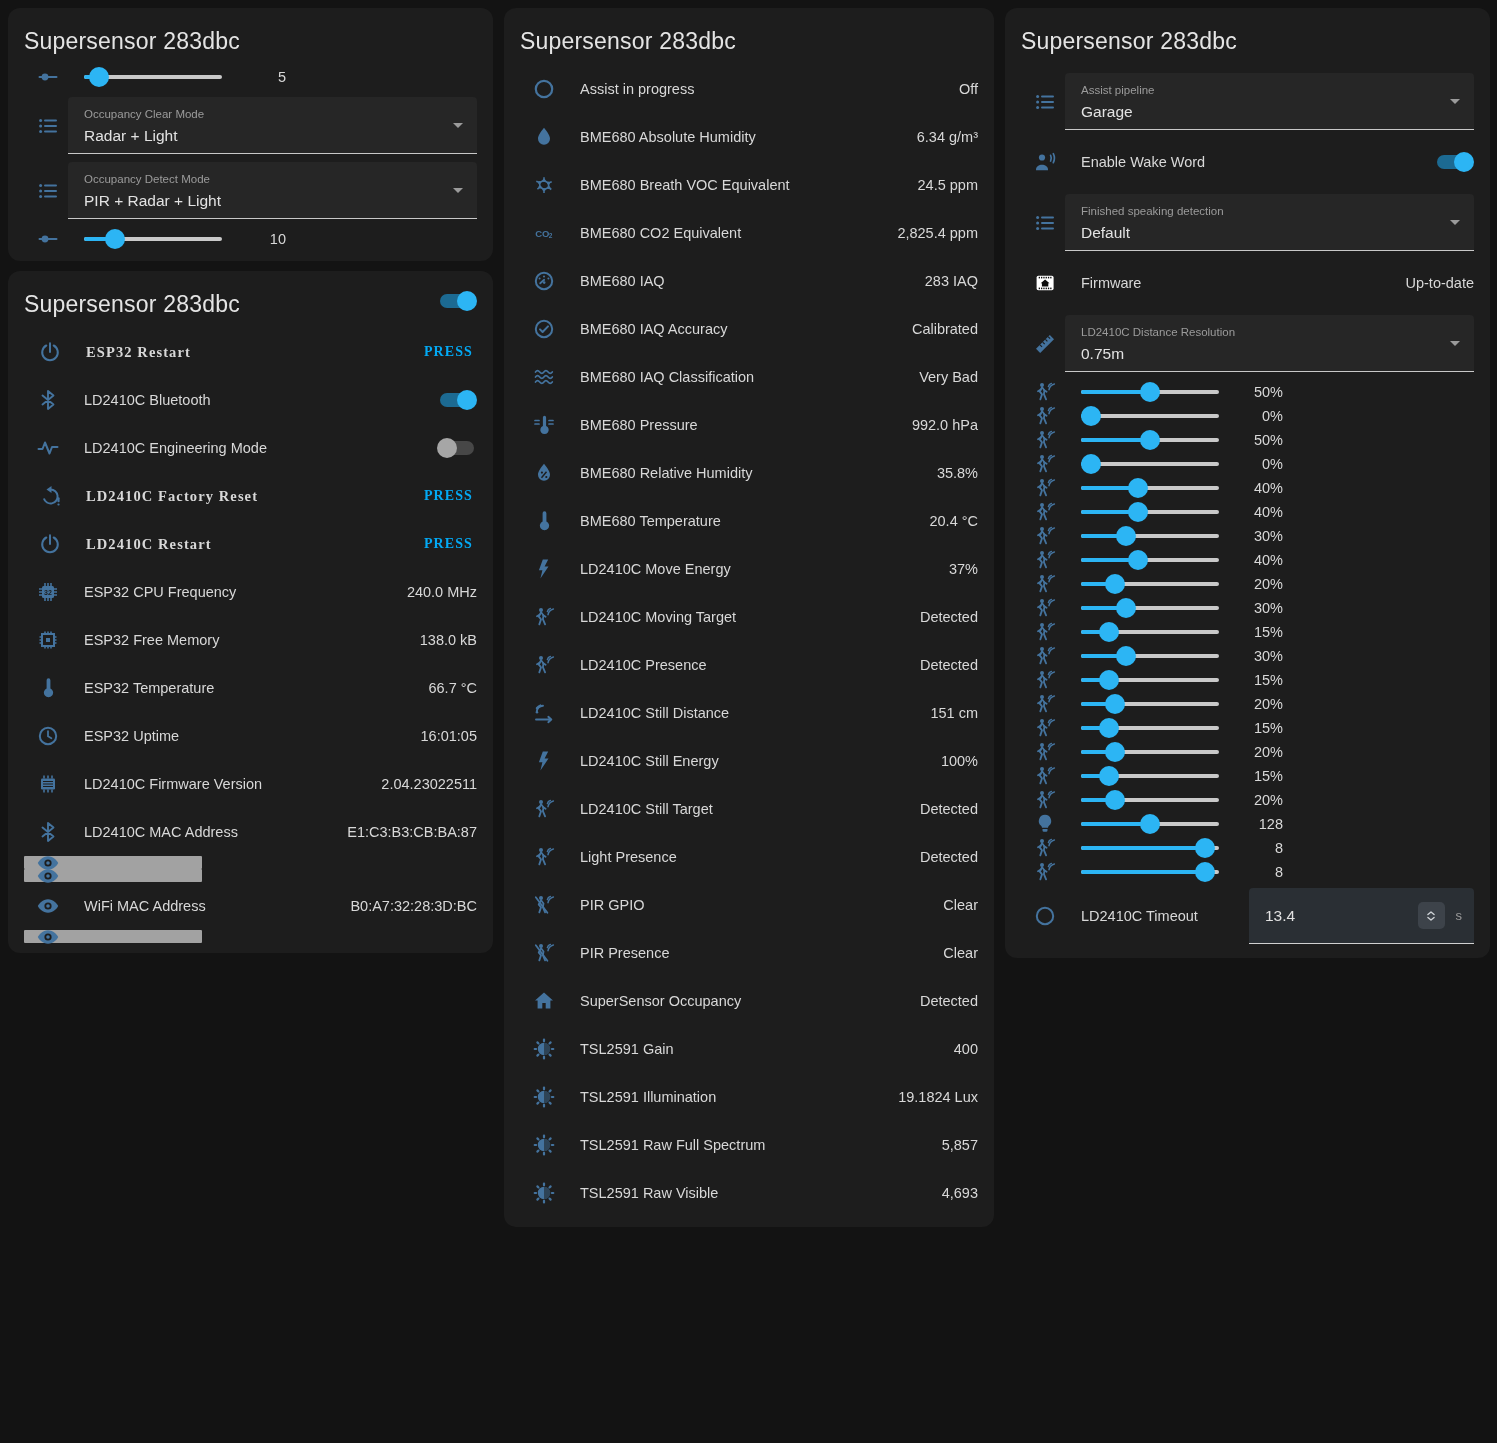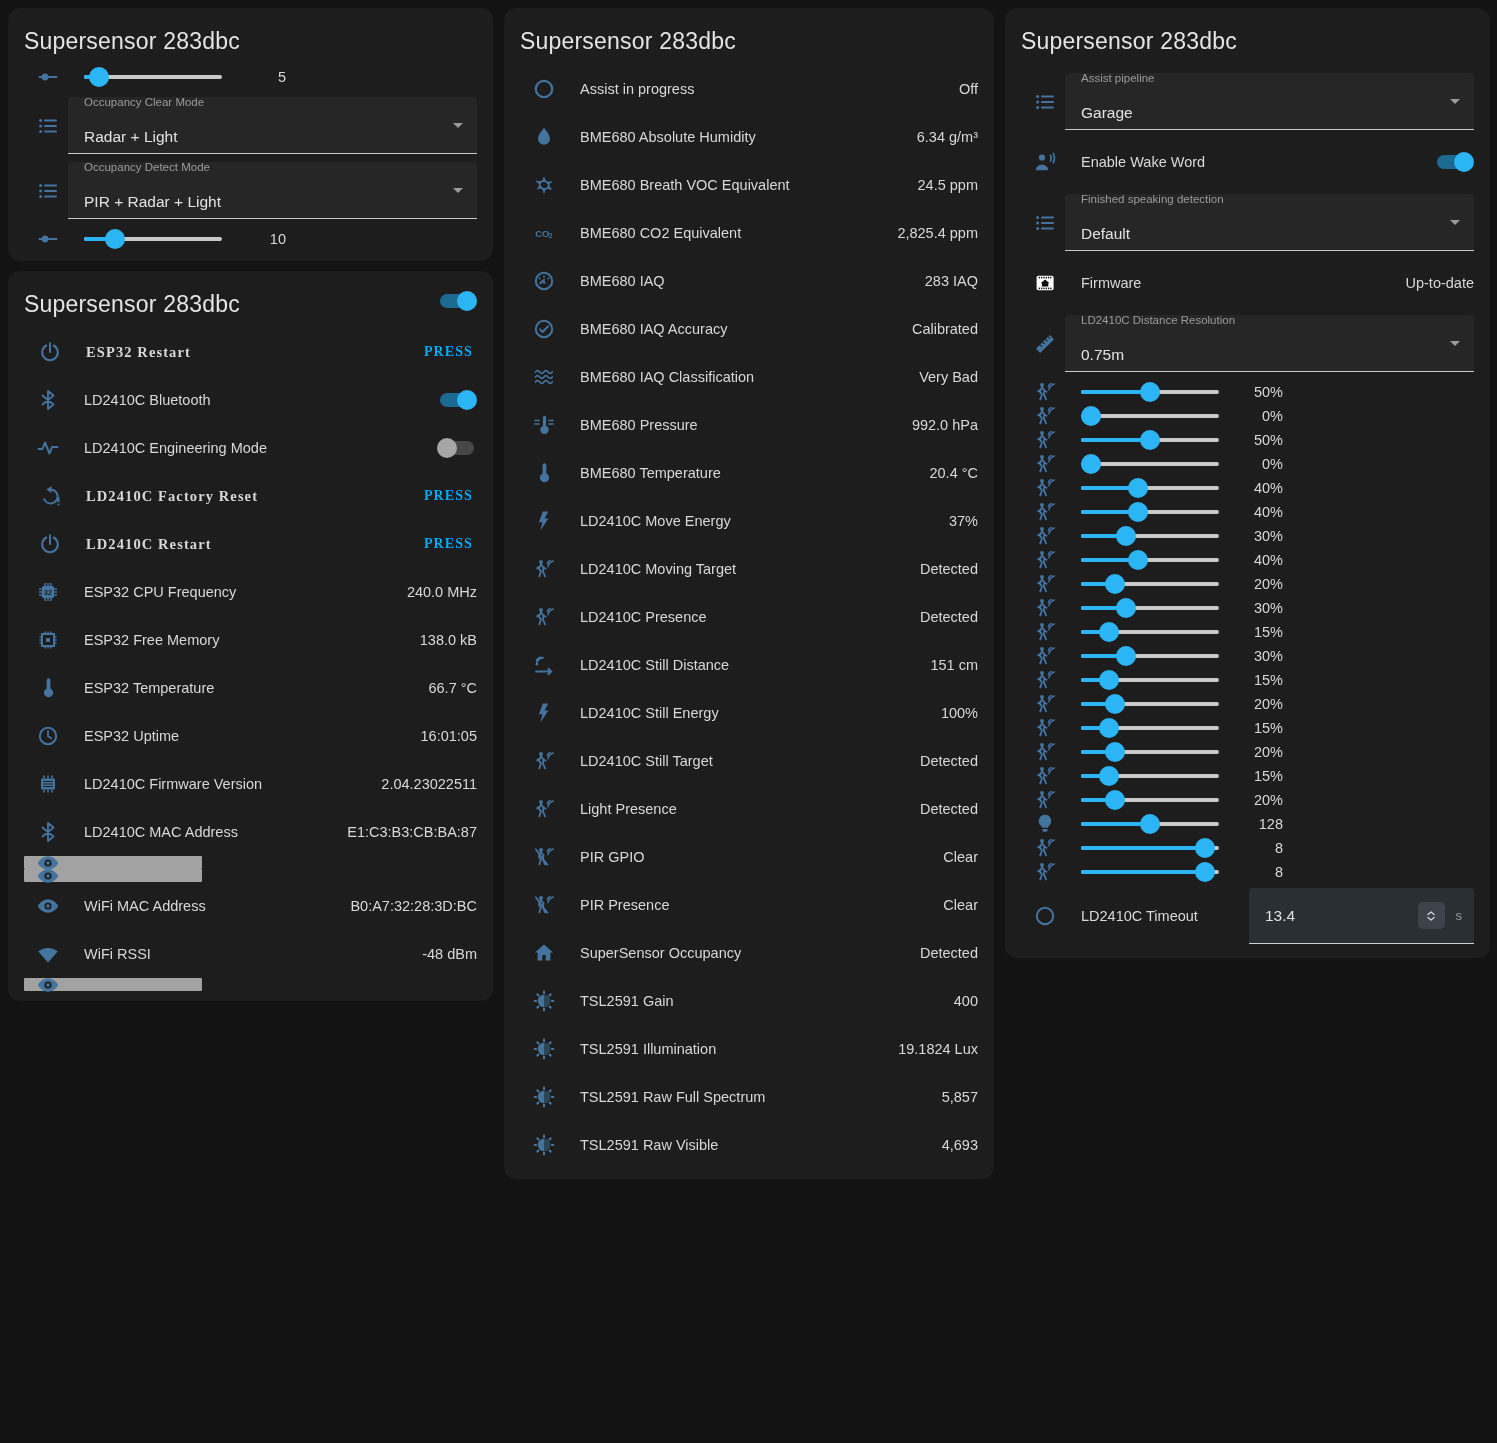--- a/index.html
+++ b/index.html
@@ -37,21 +37,21 @@
   
   .slider{width:138px;height:24px;position:relative;flex:none;margin-right:16px;cursor:pointer}
   .s-track{position:absolute;left:0;right:0;top:10px;height:4px;border-radius:2px;background:var(--trk)}
   .s-fill{position:absolute;left:0;top:0;height:4px;border-radius:2px;background:var(--blue)}
   .s-knob{position:absolute;top:-8px;width:20px;height:20px;border-radius:50%;background:var(--blue)}
   .slider-val{min-width:48px}
   .row.slider-row .label{max-width:196px}
   
   .field{flex:1;position:relative;background:var(--field);border-radius:4px 4px 0 0;
          border-bottom:1px solid var(--divider);height:57px;padding:9px 40px 7px 16px;cursor:pointer;
-         display:flex;flex-direction:column;justify-content:flex-end;gap:20px}
+         display:flex;flex-direction:column;justify-content:center;gap:7px}
   .flabel{font-size:11.5px;color:var(--sec)}
   .fvalue{font-size:15.5px;color:#e2e2e2}
   .caret{position:absolute;right:14px;top:26px;width:0;height:0;border-left:5px solid transparent;
          border-right:5px solid transparent;border-top:5px solid #9b9b9b}
   
   .redacted{width:118px;height:13px;background:#a2a2a2;border-radius:1px;flex:none}
   
   .numfield{width:225px;height:56px;background:#2a2f34;border-radius:4px 4px 0 0;flex:none;
             border-bottom:1px solid #d0d0d0;display:flex;align-items:center;padding:0 12px 0 16px;cursor:text}
   .nval{font-size:15.5px;color:#e2e2e2;flex:1}
@@ -297,29 +297,20 @@
             <span class="icon">
               <svg viewBox="0 0 24 24">
                 <path d="M12 5.2C6.8 5.2 3 9.4 1.8 12 3 14.6 6.8 18.8 12 18.8s9-4.2 10.2-6.8C21 9.4 17.2 5.2 12 5.2z" fill="currentColor"></path>
                 <circle cx="12" cy="12" r="3.6" fill="#1d1d1d"></circle>
                 <circle cx="12" cy="12" r="1.8" fill="currentColor"></circle>
               </svg>
             </span>
             <span class="label">WiFi MAC Address</span>
             <span class="value">B0:A7:32:28:3D:BC</span>
           </div>
-          <div class="row text">
-            <span class="icon">
-              <svg viewBox="0 0 24 24" fill="currentColor">
-                <path d="M12 20.6L2.2 9.6a15 15 0 0 1 19.6 0z"></path>
-              </svg>
-            </span>
-            <span class="label">WiFi RSSI</span>
-            <span class="value">-48 dBm</span>
-          </div>
           <div class="row redacted">
             <span class="icon">
               <svg viewBox="0 0 24 24">
                 <path d="M12 5.2C6.8 5.2 3 9.4 1.8 12 3 14.6 6.8 18.8 12 18.8s9-4.2 10.2-6.8C21 9.4 17.2 5.2 12 5.2z" fill="currentColor"></path>
                 <circle cx="12" cy="12" r="3.6" fill="#1d1d1d"></circle>
                 <circle cx="12" cy="12" r="1.8" fill="currentColor"></circle>
               </svg>
             </span>
             <span class="label">WiFi SSID</span>
             <span class="redacted"></span>
@@ -418,20 +409,32 @@
             <span class="icon">
               <svg viewBox="0 0 24 24">
                 <path d="M10.9 4.4a1.6 1.6 0 0 1 3.2 0v8.6a4.2 4.2 0 1 1-3.2 0z" fill="currentColor"></path>
                 <g stroke="currentColor" stroke-width="1.7" stroke-linecap="round">
                   <path d="M3 7.5h4M3 11h4M17 7.5h4M17 11h4"></path>
                 </g>
               </svg>
             </span>
             <span class="label">BME680 Pressure</span>
             <span class="value">992.0 hPa</span>
+          </div>
+          <div class="row text">
+            <span class="icon">
+              <svg viewBox="0 0 24 24">
+                <path d="M12 2.8c3.8 4.8 6 8 6 11a6 6 0 0 1-12 0c0-3 2.2-6.2 6-11z" fill="currentColor"></path>
+                <path d="M9.5 16.8l5-6" stroke="#1d1d1d" stroke-width="1.4"></path>
+                <circle cx="9.9" cy="11.6" r="1.1" fill="#1d1d1d"></circle>
+                <circle cx="14.3" cy="16" r="1.1" fill="#1d1d1d"></circle>
+              </svg>
+            </span>
+            <span class="label">BME680 Relative Humidity</span>
+            <span class="value">35.8%</span>
           </div>
           <div class="row text">
             <span class="icon">
               <svg viewBox="0 0 24 24" fill="currentColor">
                 <path d="M10.6 4.2a1.9 1.9 0 0 1 3.8 0v8.3a4.6 4.6 0 1 1-3.8 0z"></path>
               </svg>
             </span>
             <span class="label">BME680 Temperature</span>
             <span class="value">20.4 °C</span>
           </div>

